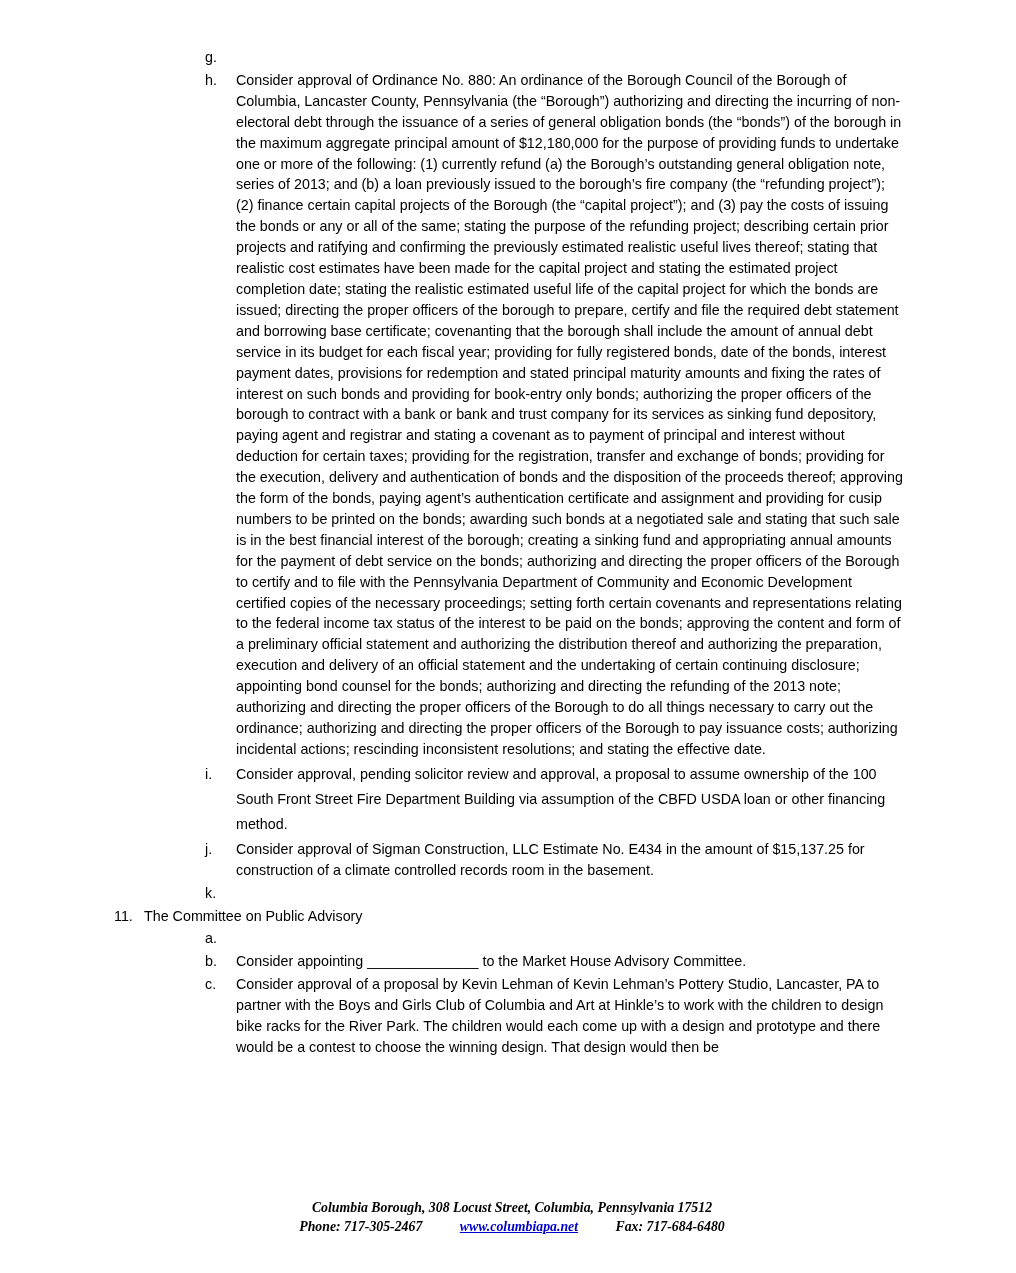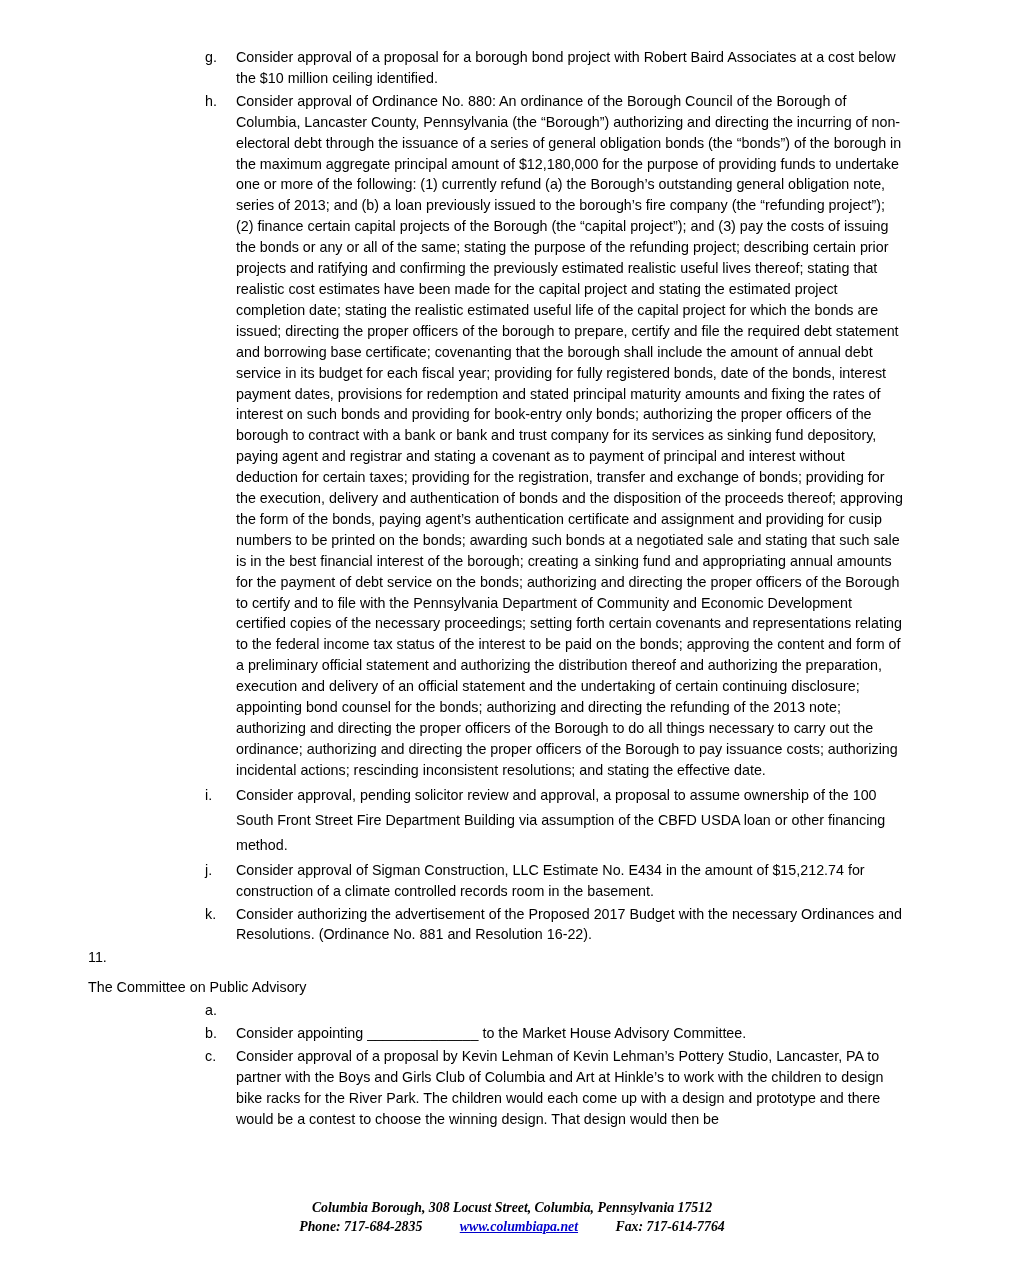--- a/index.html
+++ b/index.html
@@ -12,21 +12,21 @@
     font-family: "Liberation Sans", sans-serif;
     font-size: 14.3px;
     line-height: 20.9px;
     position: relative;
     overflow: hidden;
   }
   .content { padding-top: 47px; }
   .item { display: flex; margin: 0 0 2px 205px; }
   .item .lbl { flex: 0 0 31px; }
   .item .txt { width: 668px; }
-  .item.section { margin-left: 88px; flex-direction: column; }
+  .item.section { margin-left: 114px; }
   .item.section .lbl { flex: 0 0 30px; }
   .item.loose .lbl, .item.loose .txt { line-height: 25px; }
   .footer {
     position: absolute;
     left: 4px;
     top: 1199px;
     width: 1016px;
     text-align: center;
     font-family: "Liberation Serif", serif;
     font-weight: bold;
@@ -37,41 +37,39 @@
   .footer .seg { margin: 0 17px; }
   .footer a { color: #0000cc; text-decoration: underline; cursor: pointer; }
 </style>
 </head>
 <body>
 
 <div class="content">
 
   <div class="item">
     <span class="lbl">g.</span>
-    <div class="txt">Consider approval of a proposal for a borough bond project with Robert Baird Associates at a cost below the $10 million ceiling identified.</div>
   </div>
 
   <div class="item">
     <span class="lbl">h.</span>
     <div class="txt">Consider approval of Ordinance No. 880:  An ordinance of the Borough Council of the Borough of Columbia, Lancaster County, Pennsylvania (the “Borough”) authorizing and directing the incurring of non-electoral debt through the issuance of a series of general obligation bonds (the “bonds”) of the borough in the maximum aggregate principal amount of $12,180,000 for the purpose of providing funds to undertake one or more of the following: (1) currently refund (a) the Borough’s outstanding general obligation note, series of 2013; and (b) a loan previously issued to the borough’s fire company (the “refunding project”); (2) finance certain capital projects of the Borough (the “capital project”); and (3) pay the costs of issuing the bonds or any or all of the same; stating the purpose of the refunding project; describing certain prior projects and ratifying and confirming the previously estimated realistic useful lives thereof; stating that realistic cost estimates have been made for the capital project and stating the estimated project completion date; stating the realistic estimated useful life of the capital project for which the bonds are issued; directing the proper officers of the borough to prepare, certify and file the required debt statement and borrowing base certificate; covenanting that the borough shall include the amount of annual debt service in its budget for each fiscal year; providing for fully registered bonds, date of the bonds, interest payment dates, provisions for redemption and stated principal maturity amounts and fixing the rates of interest on such bonds and providing for book-entry only bonds; authorizing the proper officers of the borough to contract with a bank or bank and trust company for its services as sinking fund depository, paying agent and registrar and stating a covenant as to payment of principal and interest without deduction for certain taxes; providing for the registration, transfer and exchange of bonds; providing for the execution, delivery and authentication of bonds and the disposition of the proceeds thereof; approving the form of the bonds, paying agent’s authentication certificate and assignment and providing for cusip numbers to be printed on the bonds; awarding such bonds at a negotiated sale and stating that such sale is in the best financial interest of the borough; creating a sinking fund and appropriating annual amounts for the payment of debt service on the bonds; authorizing and directing the proper officers of the Borough to certify and to file with the Pennsylvania Department of Community and Economic Development certified copies of the necessary proceedings; setting forth certain covenants and representations relating to the federal income tax status of the interest to be paid on the bonds; approving the content and form of a preliminary official statement and authorizing the distribution thereof and authorizing the preparation, execution and delivery of an official statement and the undertaking of certain continuing disclosure; appointing bond counsel for the bonds; authorizing and directing the refunding of the 2013 note; authorizing and directing the proper officers of the Borough to do all things necessary to carry out the ordinance; authorizing and directing the proper officers of the Borough to pay issuance costs; authorizing incidental actions; rescinding inconsistent resolutions; and stating the effective date.</div>
   </div>
 
   <div class="item loose">
     <span class="lbl">i.</span>
     <div class="txt">Consider approval, pending solicitor review and approval, a proposal to assume ownership of the 100 South Front Street Fire Department Building via assumption of the CBFD USDA loan or other financing method.</div>
   </div>
 
   <div class="item">
     <span class="lbl">j.</span>
-    <div class="txt">Consider approval of Sigman Construction, LLC Estimate No. E434 in the amount of $15,212.74 for construction of a climate controlled records room in the basement.</div>
+    <div class="txt">Consider approval of Sigman Construction, LLC Estimate No. E434 in the amount of $15,137.25 for construction of a climate controlled records room in the basement.</div>
   </div>
 
   <div class="item">
     <span class="lbl">k.</span>
-    <div class="txt">Consider authorizing the advertisement of the Proposed 2017 Budget with the necessary Ordinances and Resolutions.  (Ordinance No. 881 and Resolution 16-22).</div>
   </div>
 
   <div class="item section">
     <span class="lbl">11.</span>
     <div class="txt">The Committee on Public Advisory</div>
   </div>
 
   <div class="item">
     <span class="lbl">a.</span>
   </div>
@@ -84,17 +82,17 @@
   <div class="item">
     <span class="lbl">c.</span>
     <div class="txt">Consider approval of a proposal by Kevin Lehman of Kevin Lehman’s Pottery Studio, Lancaster, PA to partner with the Boys and Girls Club of Columbia and Art at Hinkle’s to work with the children to design bike racks for the River Park. The children would each come up with a design and prototype and there would be a contest to choose the winning design. That design would then be</div>
   </div>
 
 </div>
 
 <div class="footer">
   <div>Columbia Borough, 308 Locust Street, Columbia, Pennsylvania 17512</div>
   <div>
-    <span class="seg">Phone: 717-684-2835</span>
+    <span class="seg">Phone: 717-305-2467</span>
     <a class="seg">www.columbiapa.net</a>
-    <span class="seg">Fax: 717-614-7764</span>
+    <span class="seg">Fax: 717-684-6480</span>
   </div>
 </div>
 
 </body></html>

